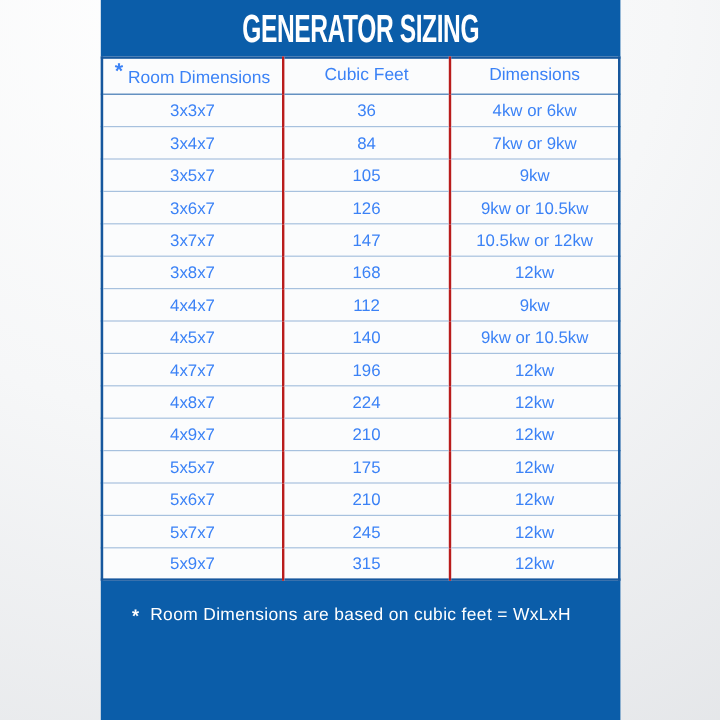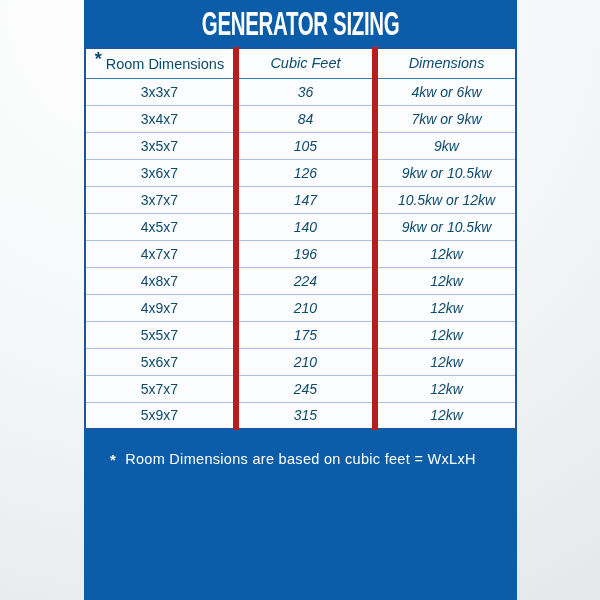--- a/index.html
+++ b/index.html
@@ -44,31 +44,30 @@
     width: 100%;
     border-collapse: collapse;
     table-layout: fixed;
     background: #fbfcfd;
     border: 2px solid #16579d;
   }
   table.sizing th,
   table.sizing td {
     text-align: center;
     vertical-align: middle;
-    color: #0c4a6e;
+    color: #3b82f6;
     border-top: 1px solid #a7c1de;
     border-bottom: 1px solid #a7c1de;
     padding: 0;
     overflow: hidden;
     white-space: nowrap;
   }
   table.sizing th + th,
   table.sizing td + td {
-    border-left: 6px solid #b91c1c;
-    font-style: italic;
+    border-left: 2px solid #b91c1c;
   }
   table.sizing thead tr {
     height: 30px;
   }
   table.sizing thead th {
     font-size: 14.5px;
     font-weight: normal;
     border-bottom: 1.5px solid #3f77b2;
   }
   table.sizing tbody tr {
@@ -147,20 +146,30 @@
             <td>3x6x7</td>
             <td>126</td>
             <td>9kw or 10.5kw</td>
           </tr>
           <tr>
             <td>3x7x7</td>
             <td>147</td>
             <td>10.5kw or 12kw</td>
           </tr>
           <tr>
+            <td>3x8x7</td>
+            <td>168</td>
+            <td>12kw</td>
+          </tr>
+          <tr>
+            <td>4x4x7</td>
+            <td>112</td>
+            <td>9kw</td>
+          </tr>
+          <tr>
             <td>4x5x7</td>
             <td>140</td>
             <td>9kw or 10.5kw</td>
           </tr>
           <tr>
             <td>4x7x7</td>
             <td>196</td>
             <td>12kw</td>
           </tr>
           <tr>

